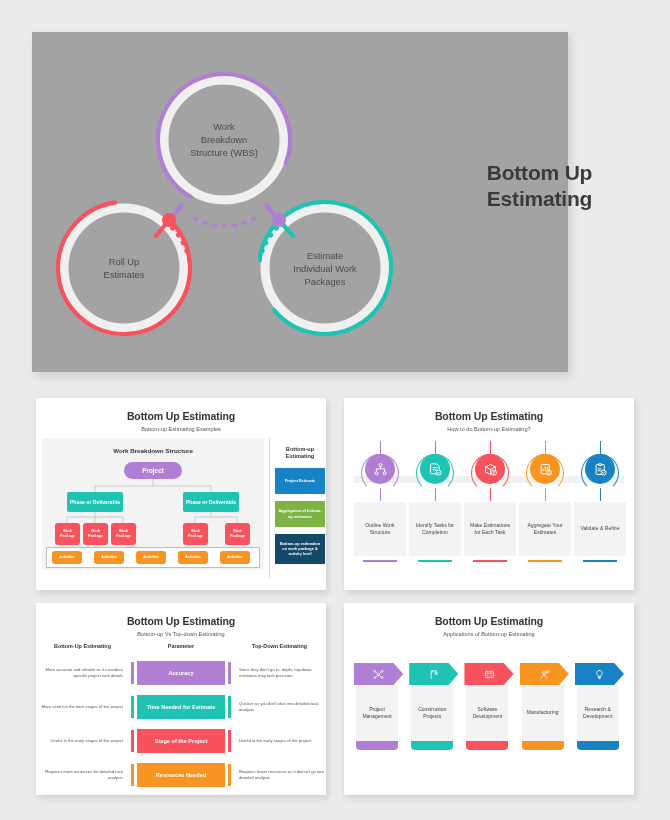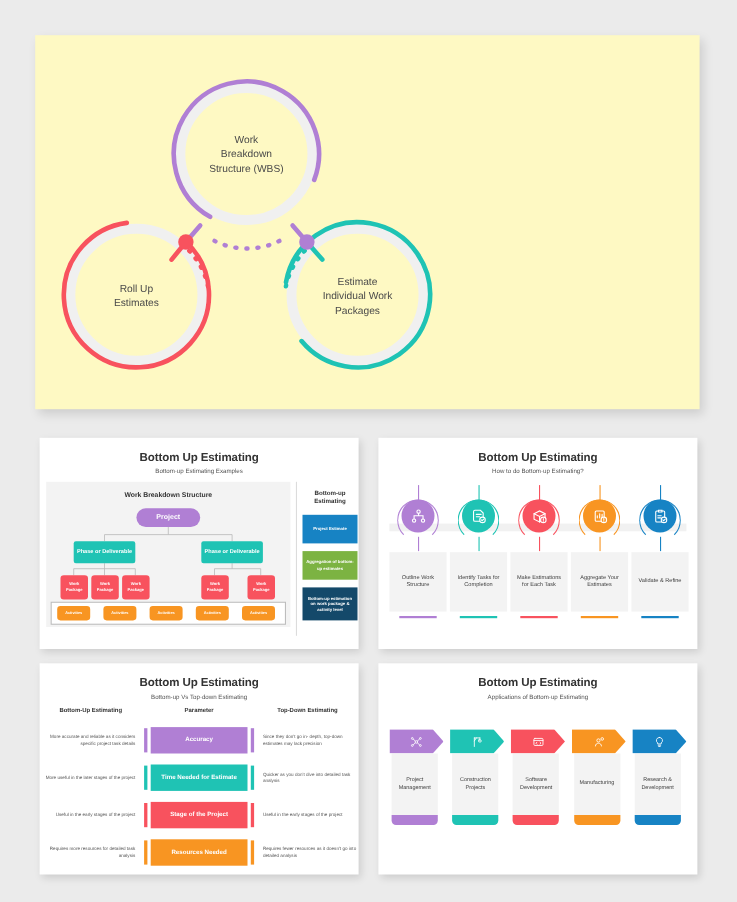--- a/index.html
+++ b/index.html
@@ -8,22 +8,22 @@
     background: #ebebeb;
     font-family: "Liberation Sans", sans-serif;
     overflow: hidden;
     position: relative;
   }
 
   
   .hero {
     position: absolute;
     left: 32px; top: 32px;
-    width: 604px; height: 340px;
-    background: #fef9c3;
+    width: 536px; height: 340px;
+    background: #a3a3a3;
     box-shadow: 3px 4px 9px rgba(0,0,0,0.13);
   }
   .hero-diagram {
     position: absolute; left: 0; top: 0;
     width: 430px; height: 340px;
   }
   .hero-text {
     position: absolute;
     left: 415px; top: 128px;
     width: 185px;
@@ -258,20 +258,24 @@
 
     <text class="circle-label" x="92" y="233" text-anchor="middle">Roll Up</text>
     <text class="circle-label" x="92" y="246" text-anchor="middle">Estimates</text>
 
     <text class="circle-label" x="293" y="227" text-anchor="middle">Estimate</text>
     <text class="circle-label" x="293" y="240" text-anchor="middle">Individual Work</text>
     <text class="circle-label" x="293" y="253" text-anchor="middle">Packages</text>
   </svg>
 
   <div class="hero-text">
+    <div class="hero-title">
+      <div>Bottom Up</div>
+      <div>Estimating</div>
+    </div>
   </div>
 </div>
 
 <div class="thumb" id="thumb-examples">
   <div class="t-title">Bottom Up Estimating</div>
   <div class="t-sub">Bottom-up Estimating Examples</div>
 
   <div class="wbs-body">
     <div class="wbs-left">
       <div class="wbs-head">Work Breakdown Structure</div>

